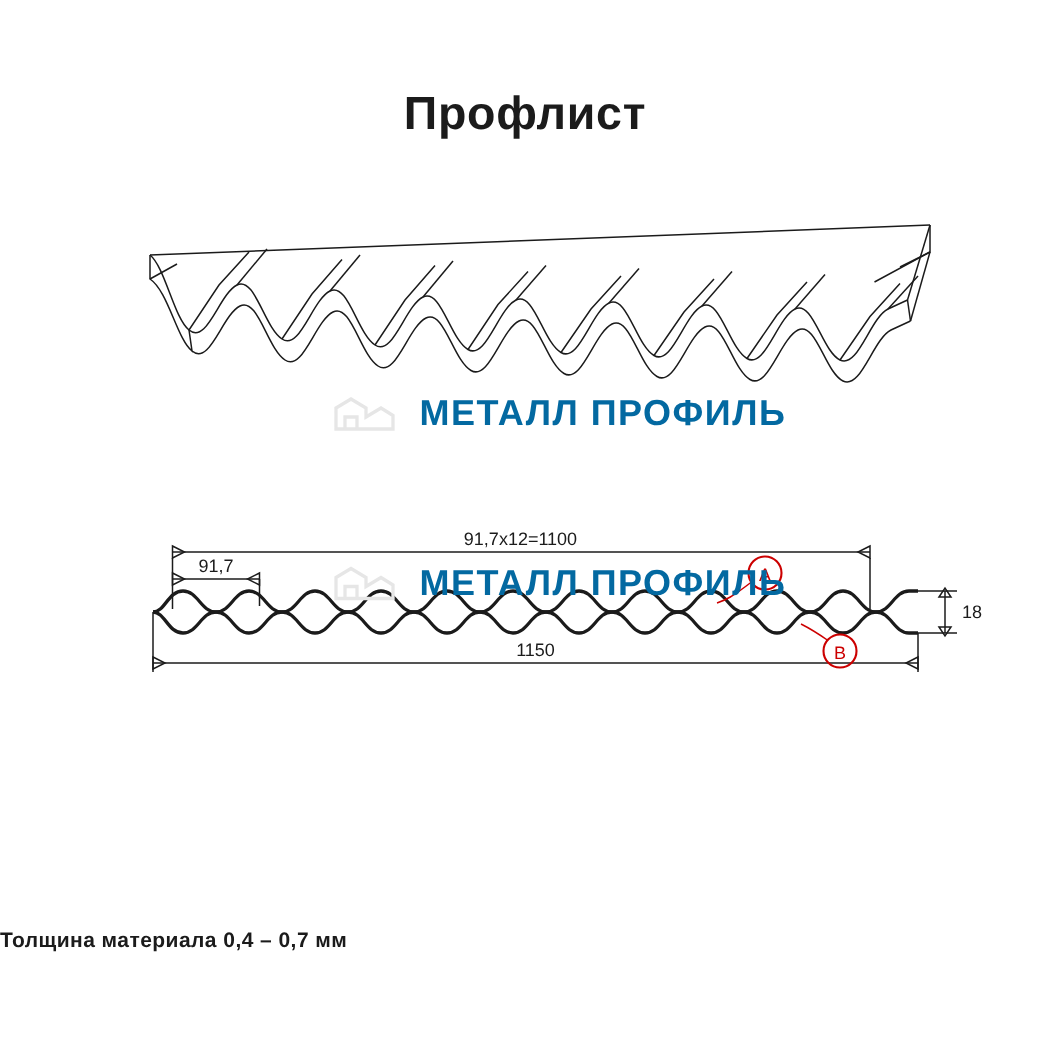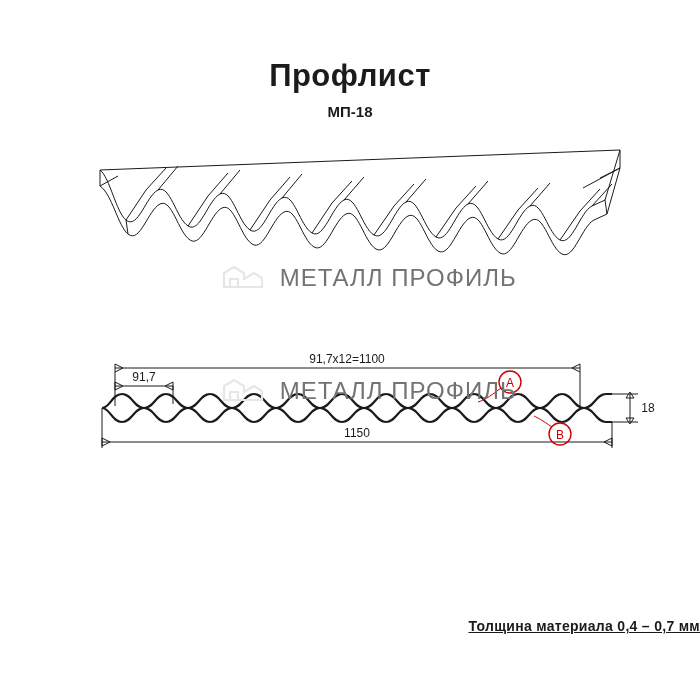--- a/index.html
+++ b/index.html
@@ -56,49 +56,48 @@
     position: absolute;
     left: 60px;
     top: 336px;
     width: 600px;
     height: 130px;
   }
 
   
   .watermark {
     position: absolute;
-    color: #737373;
+    color: #0369a1;
     font-size: 24px;
-    font-weight: normal;
+    font-weight: bold;
     letter-spacing: 1px;
     white-space: nowrap;
     pointer-events: none;
     user-select: none;
   }
   .wm-1 { left: 222px; top: 262px; }
   .wm-2 { left: 222px; top: 375px; }
   .wm-icon {
     display: inline-block;
     vertical-align: middle;
     margin-right: 8px;
   }
   .wm-text { vertical-align: middle; }
 
   
   .footer-note {
     position: absolute;
     left: 0;
     top: 618px;
     width: 700px;
-    text-align: right;
+    text-align: left;
     font-size: 14px;
     font-weight: bold;
     color: #1b1b1b;
     letter-spacing: 0.3px;
-    text-decoration: underline;
   }
 
   svg { display: block; }
   .ln { stroke: #1b1b1b; fill: none; }
   .thin { stroke-width: 1; }
   .prof { stroke-width: 2.2; }
   .dim-text {
     font-family: "Liberation Sans", sans-serif;
     font-size: 12px;
     fill: #1b1b1b;
@@ -118,21 +117,20 @@
     stroke-width: 1;
     fill: none;
   }
 </style>
 </head>
 <body>
 
 <div class="page">
 
   <div class="title">Профлист</div>
-  <div class="subtitle">МП-18</div>
 
   <div class="iso-wrap">
     <svg width="590" height="180" viewBox="0 0 590 180">
 
       <path class="ln thin" d="M40,30 L560,10"></path>
 
       <path class="ln thin" d="M560,10 L560,28 L523,48"></path>
       <path class="ln thin" d="M560,28 L540,38"></path>
 
       <path class="ln thin" d="M40,30

